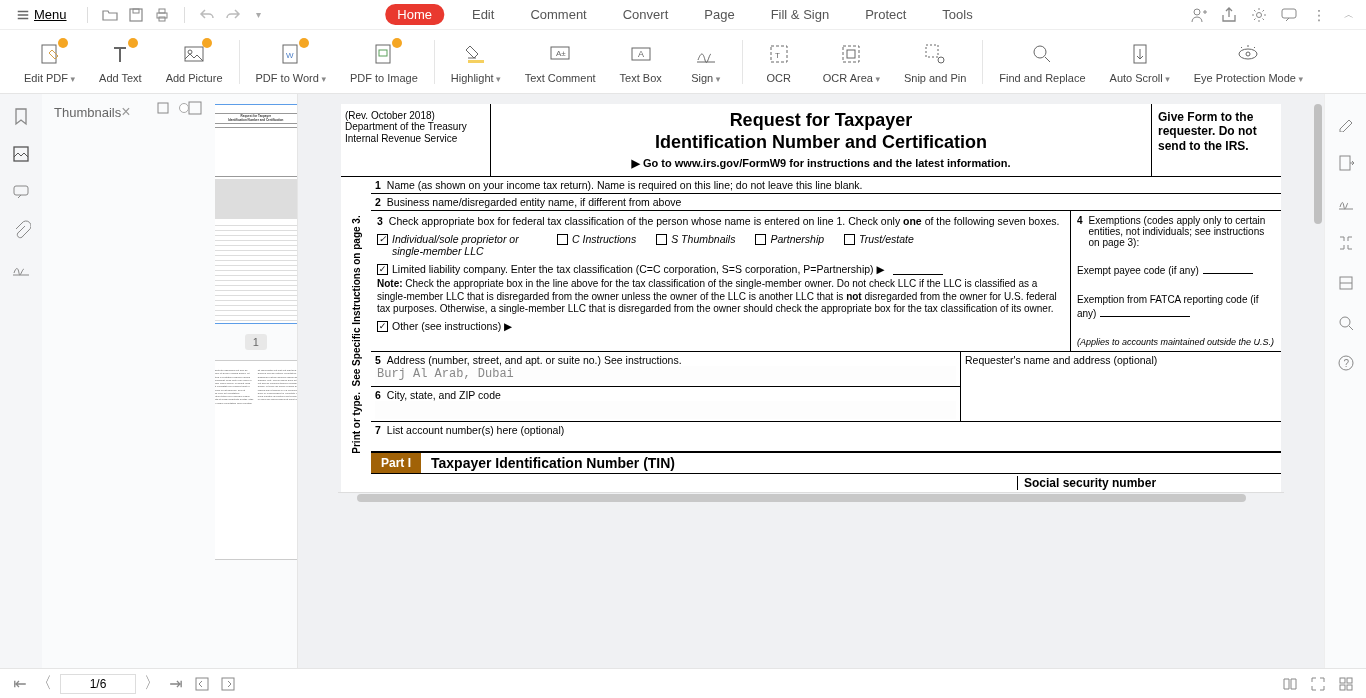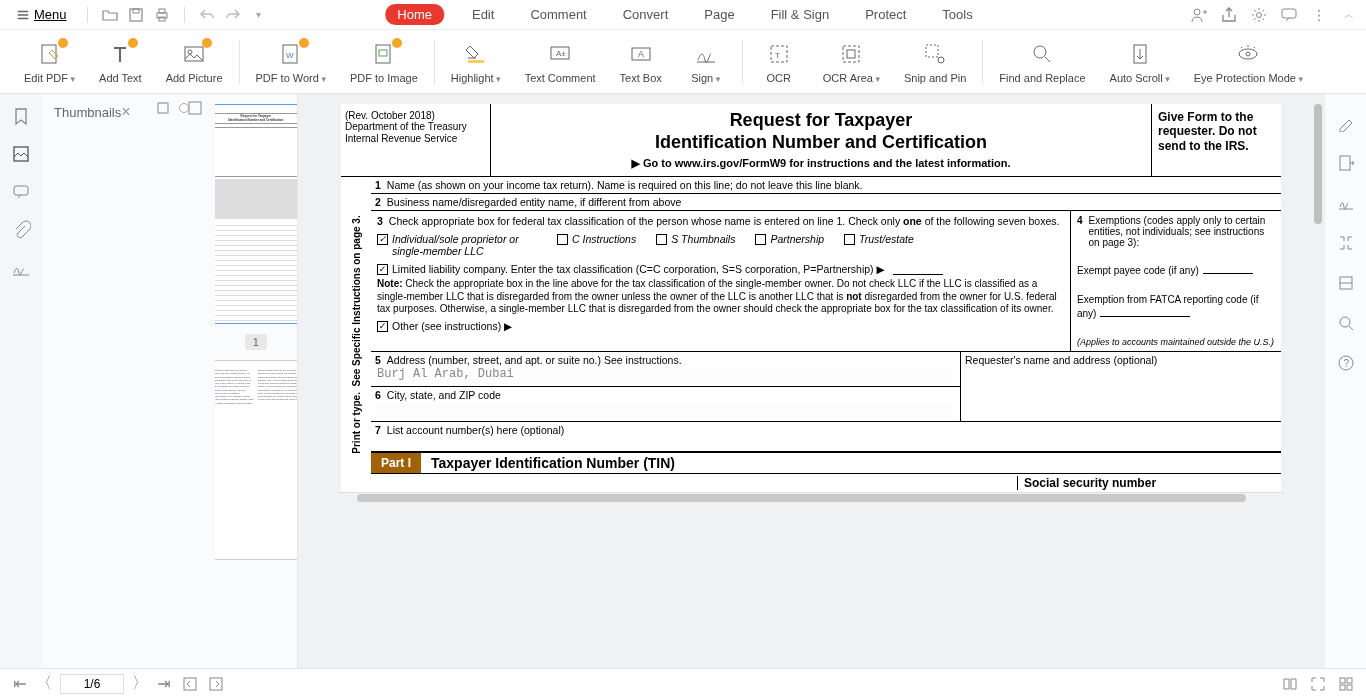--- a/index.html
+++ b/index.html
@@ -95,21 +95,21 @@
 .italic-note { font-style: italic; font-size: 9px; }
 
 
 .right-toolbar { width: 42px; background: #fafbfc; display: flex; flex-direction: column; align-items: center; padding-top: 20px; gap: 22px; border-left: 1px solid #eee; }
 .rt-icon { width: 18px; height: 18px; cursor: pointer; color: #888; }
 
 
 .statusbar { position: absolute; bottom: 0; left: 0; right: 0; height: 30px; background: #fff; border-top: 1px solid #e5e5e5; display: flex; align-items: center; padding: 0 12px; gap: 10px; }
 .sb-nav { display: flex; align-items: center; gap: 8px; }
 .sb-btn { width: 16px; height: 16px; cursor: pointer; color: #888; display: flex; align-items: center; justify-content: center; }
-.sb-page { width: 64px; height: 20px; border: 1px solid #ddd; text-align: center; font-size: 12px; }
+.sb-page { width: 76px; height: 20px; border: 1px solid #ddd; text-align: center; font-size: 12px; }
 .sb-right { margin-left: auto; display: flex; gap: 12px; align-items: center; }
 
 .hscroll { height: 10px; background: #f0f1f3; border-top: 1px solid #ddd; position: relative; margin: 0 20px; }
 .hscroll-thumb { position: absolute; left: 2%; width: 94%; height: 8px; top: 1px; background: #c8c8c8; border-radius: 4px; }
 </style>
 </head>
 <body>
 
 <div class="menubar">
   <div class="menu-btn">

